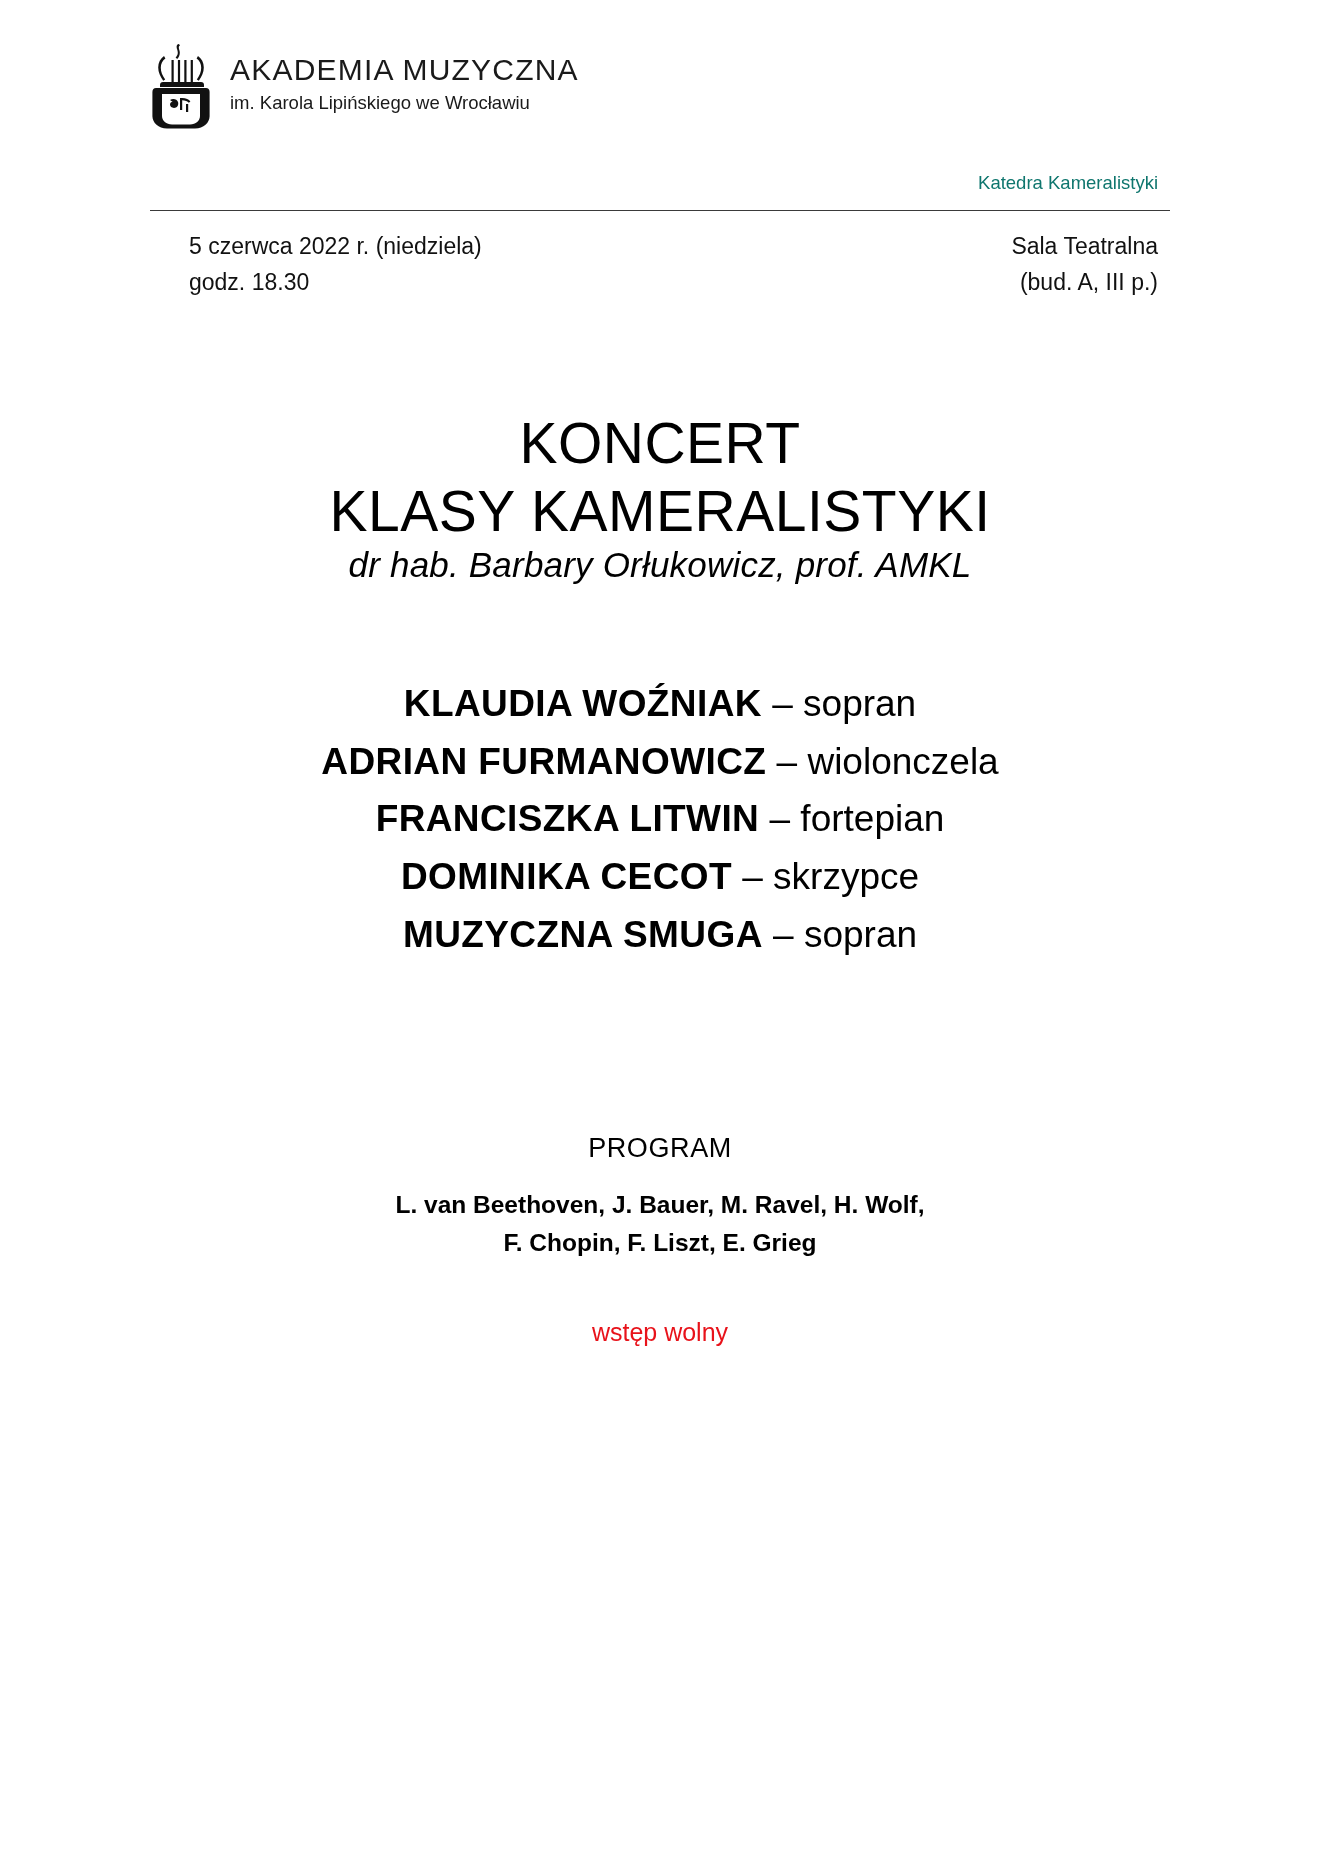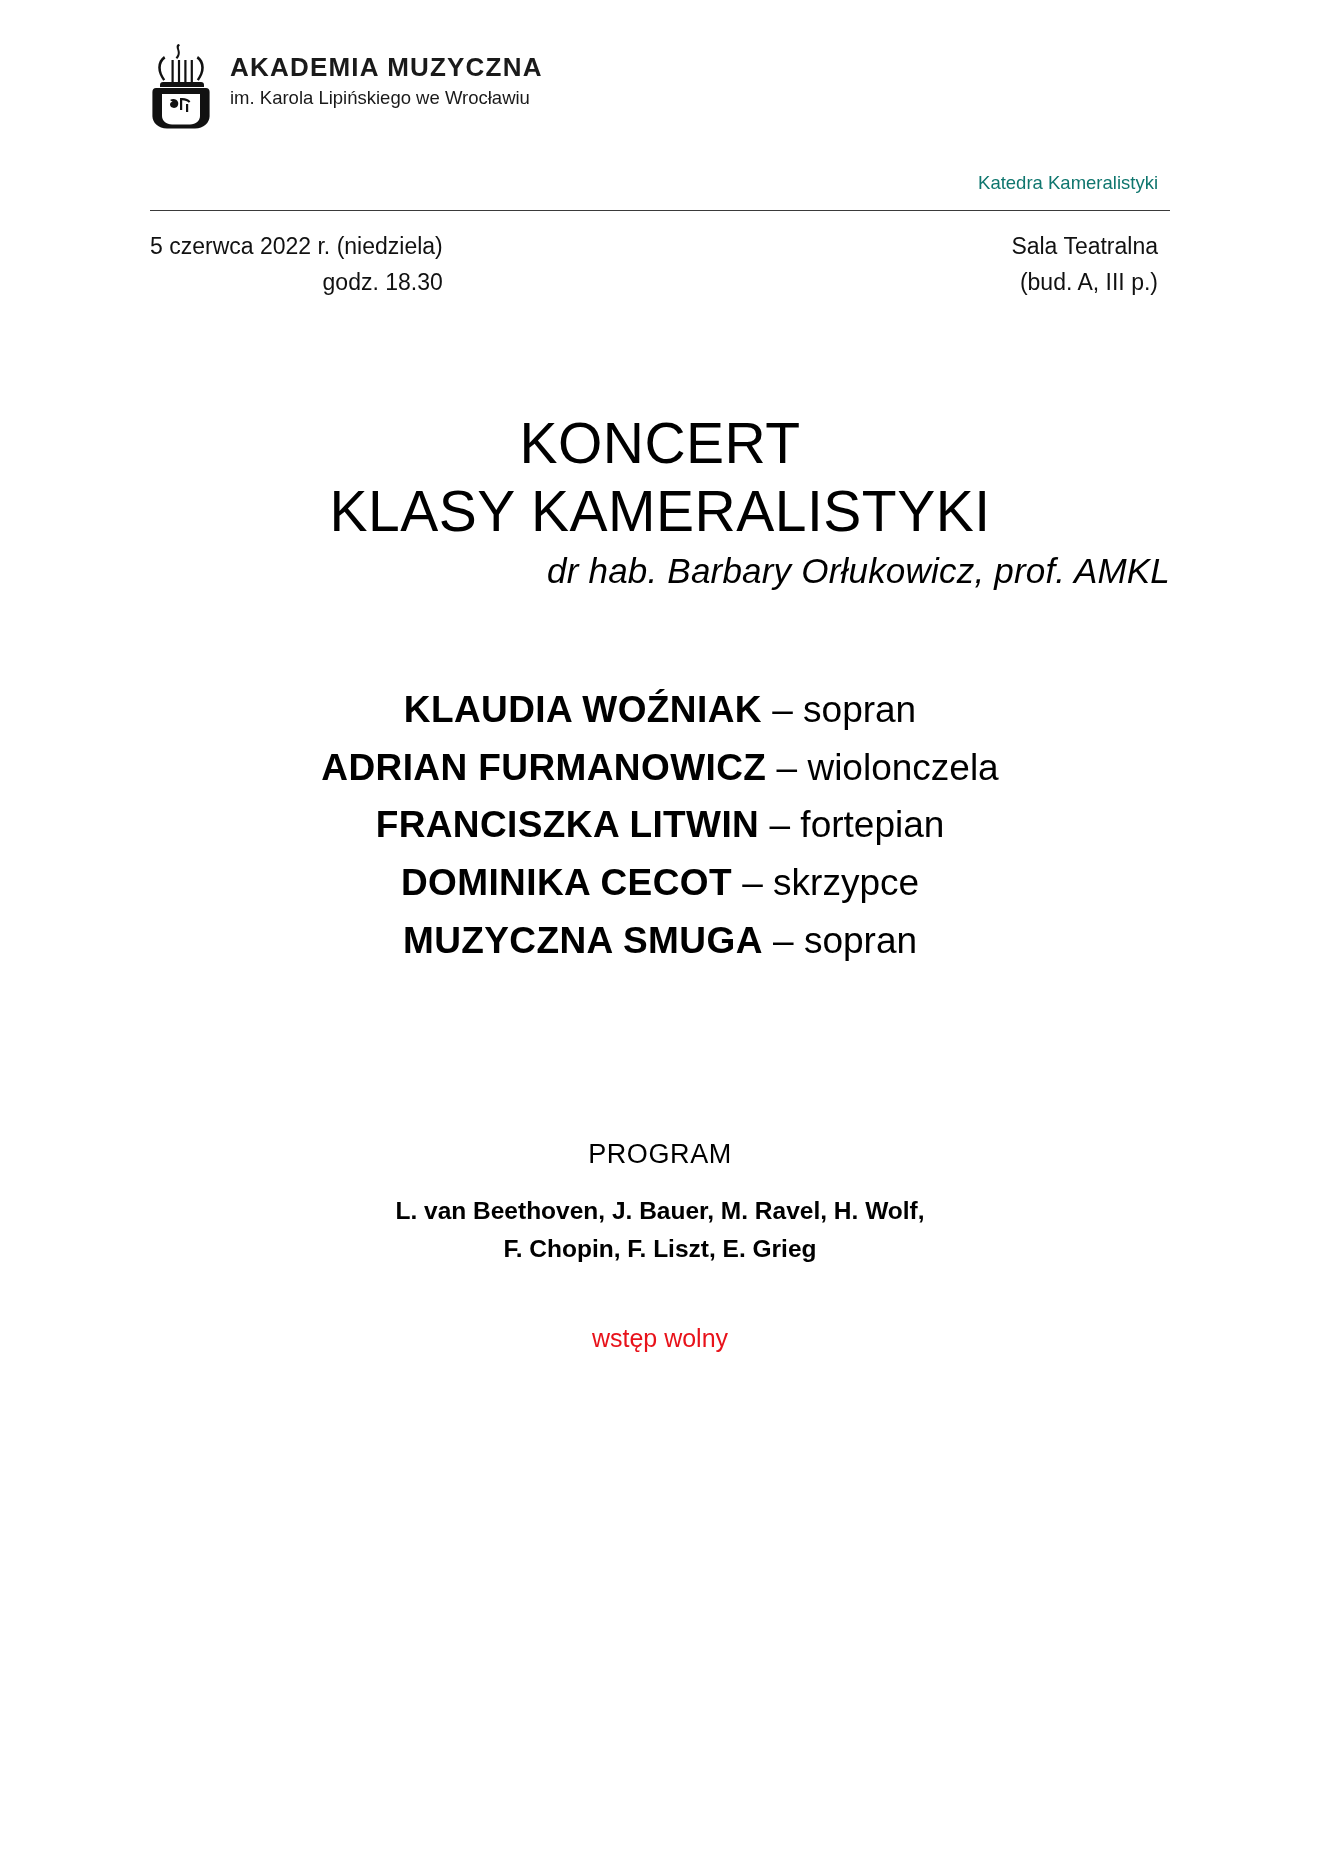--- a/index.html
+++ b/index.html
@@ -34,26 +34,25 @@
     height: 88px;
     margin-left: 0px;
     flex: 0 0 auto;
     display: block;
   }
   .logo-text {
     margin-left: 18px;
     padding-top: 12px;
   }
   .logo-title {
-    font-size: 26px;
+    font-size: 30px;
     letter-spacing: 1.2px;
     color: #1a1a1a;
     line-height: 1.05;
     white-space: nowrap;
-    font-weight: bold;
   }
   .logo-sub {
     font-size: 18.5px;
     color: #1a1a1a;
     margin-top: 6px;
     white-space: nowrap;
   }
 
   .dept {
     text-align: right;
@@ -69,44 +68,42 @@
   }
 
   .meta {
     display: flex;
     justify-content: space-between;
     margin-top: 18px;
     font-size: 23px;
     color: #111;
     line-height: 1.55;
   }
-  .meta-left { text-align: right; }
+  .meta-left { text-align: left; margin-left: 39px; }
   .meta-right { text-align: right; padding-right: 12px; }
 
   
   .title-block {
     text-align: center;
     margin-top: 110px;
   }
   .title-line1 {
     font-size: 57px;
     letter-spacing: 0.5px;
     line-height: 1.18;
   }
   .title-line2 {
     font-size: 57px;
     letter-spacing: 0.5px;
     line-height: 1.18;
   }
   .title-sub {
     font-size: 35px;
     font-style: italic;
-    margin-top: 6px;
     letter-spacing: 0.2px;
-    text-align: right;
   }
 
   
   .performers {
     margin-top: 90px;
     text-align: center;
   }
   .performer {
     font-size: 37px;
     line-height: 1.56;

